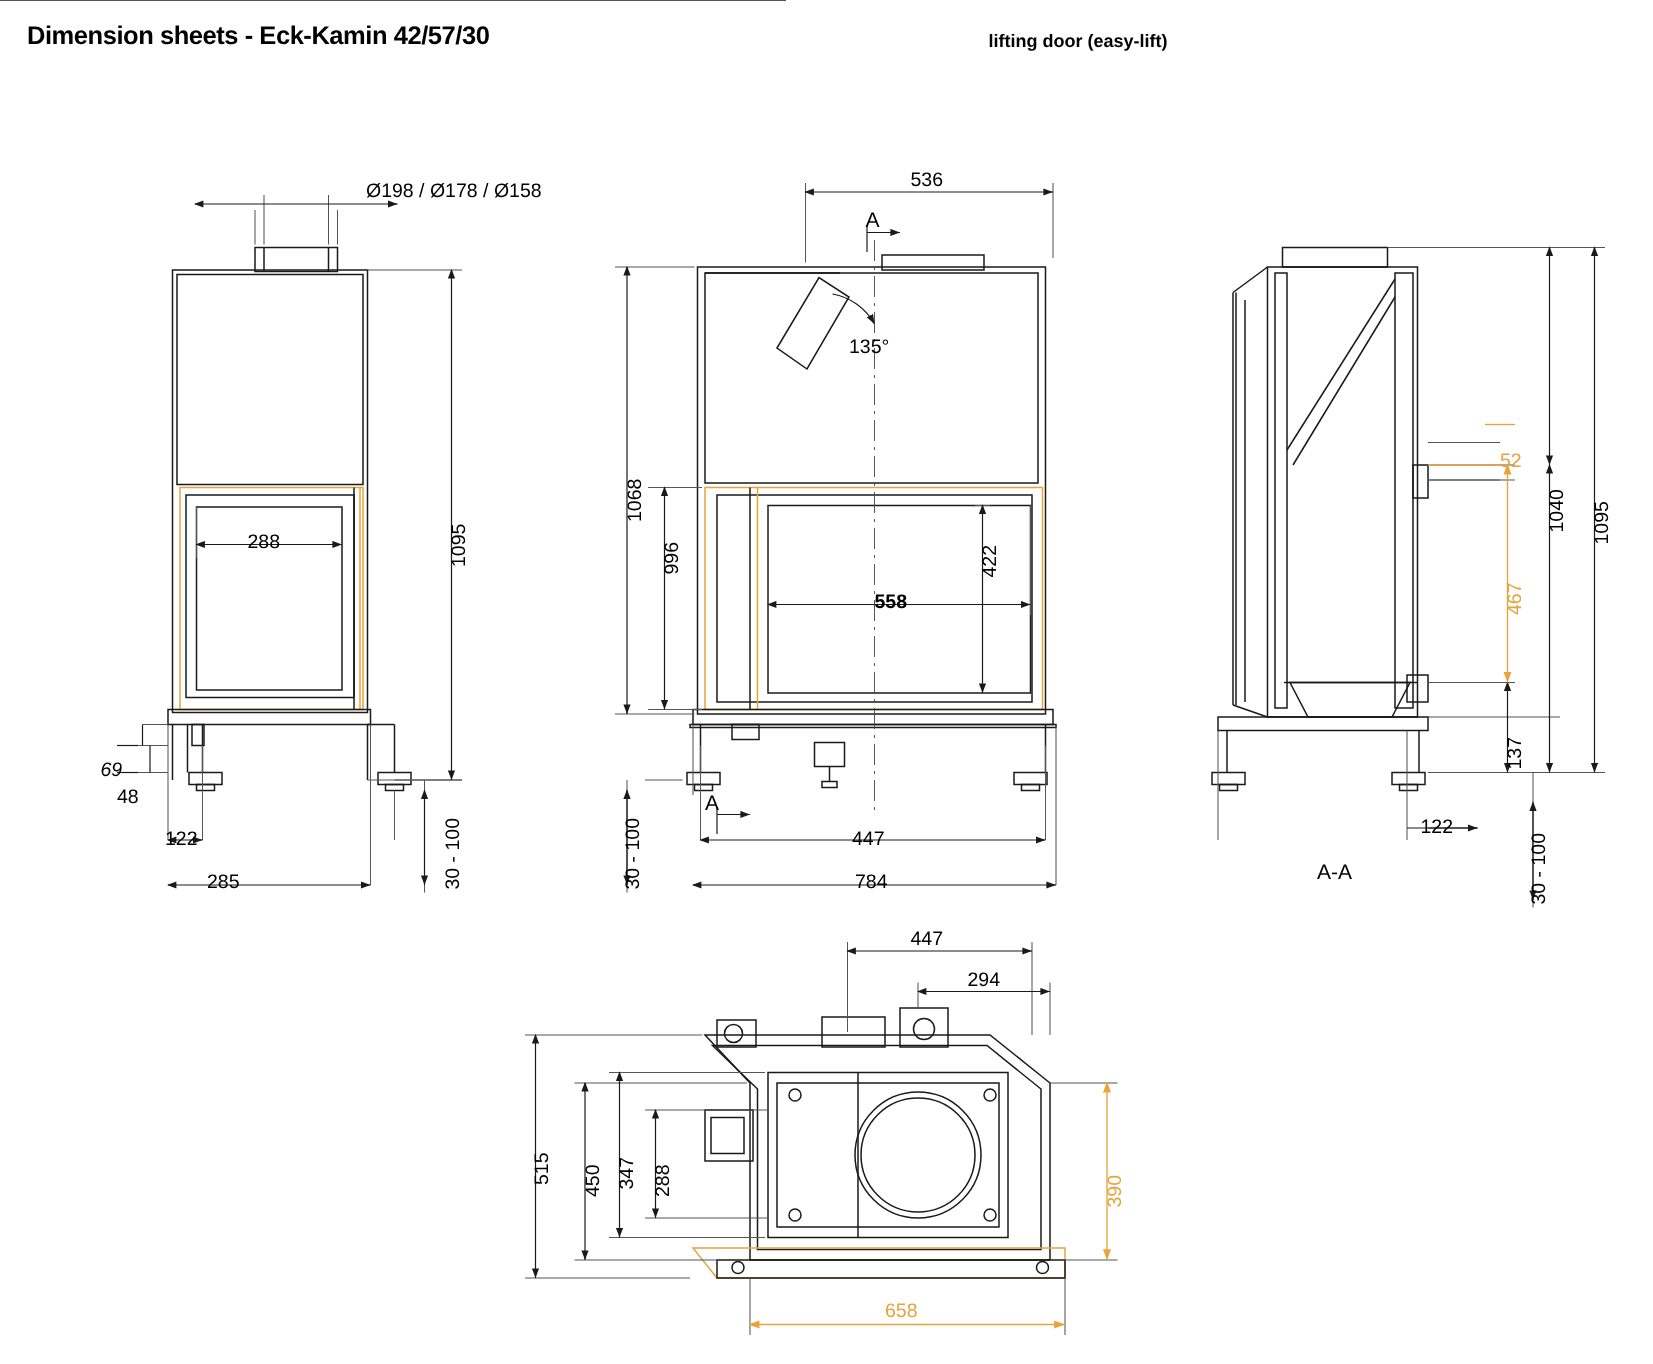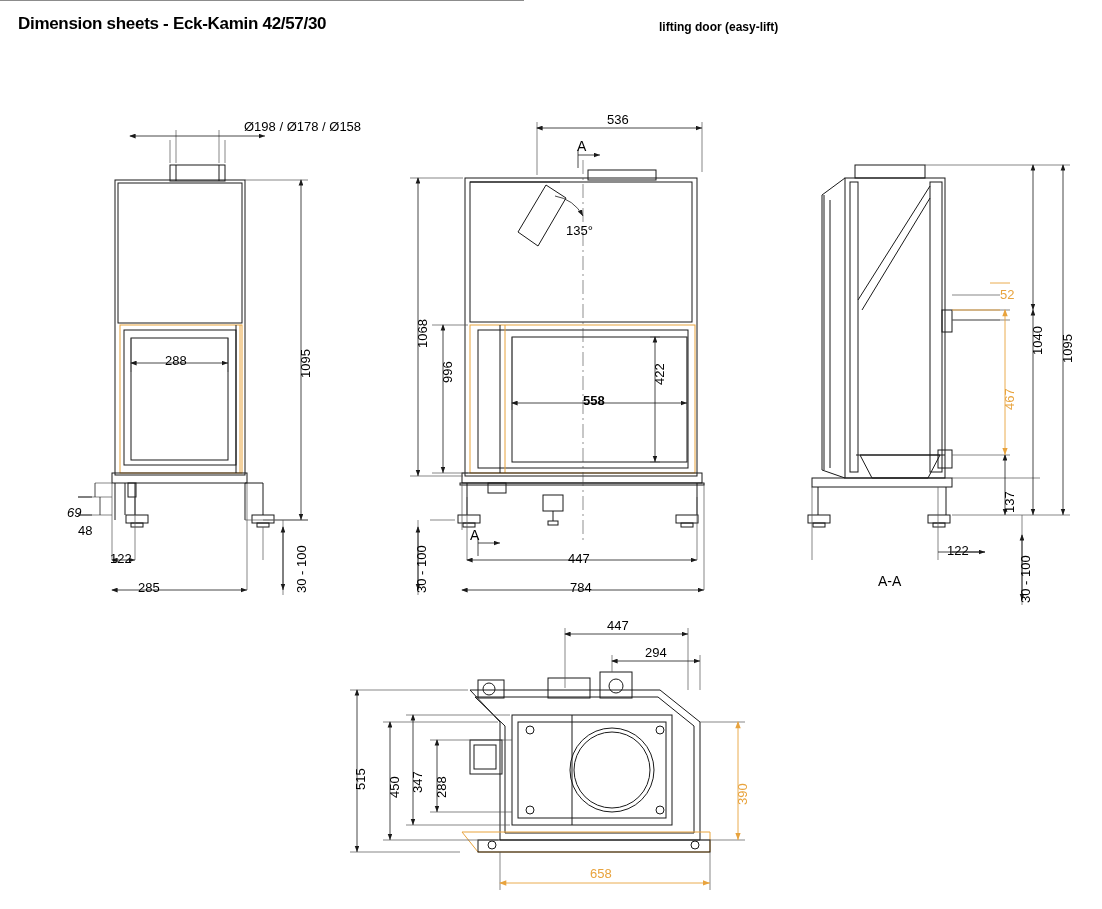--- a/index.html
+++ b/index.html
@@ -311,21 +311,21 @@
 <div class="lblb" style="left:470px;top:527px;">A</div>
 <div class="dimtxt" style="left:566px;top:203px;margin-top:20px;">135°</div>
 <div class="dimtxt rot" style="left:415px;top:348px;transform:rotate(-90deg);">1068</div>
 <div class="dimtxt rot" style="left:440px;top:383px;transform:rotate(-90deg);">996</div>
 <div class="dimtxt rot" style="left:652px;top:385px;transform:rotate(-90deg);">422</div>
 <div class="dimtxt" style="left:583px;top:393px;font-weight:bold;">558</div>
 <div class="dimtxt" style="left:568px;top:551px;">447</div>
 <div class="dimtxt" style="left:570px;top:580px;">784</div>
 <div class="dimtxt rot" style="left:414px;top:593px;transform:rotate(-90deg);">30 - 100</div>
 
-<div class="dimtxt or" style="left:1000px;top:287px;">52</div>
+<div class="dimtxt or" style="left:1000px;top:299px;">52</div>
 <div class="dimtxt rot" style="left:1030px;top:355px;transform:rotate(-90deg);">1040</div>
 <div class="dimtxt rot" style="left:1060px;top:363px;transform:rotate(-90deg);">1095</div>
 <div class="dimtxt or rot" style="left:1002px;top:410px;transform:rotate(-90deg);">467</div>
 <div class="dimtxt rot" style="left:1002px;top:513px;transform:rotate(-90deg);">137</div>
 <div class="dimtxt" style="left:947px;top:543px;">122</div>
 <div class="dimtxt rot" style="left:1018px;top:603px;transform:rotate(-90deg);">30 - 100</div>
 <div class="lblb" style="left:878px;top:573px;">A-A</div>
 
 <div class="dimtxt" style="left:607px;top:618px;">447</div>
 <div class="dimtxt" style="left:645px;top:645px;">294</div>

